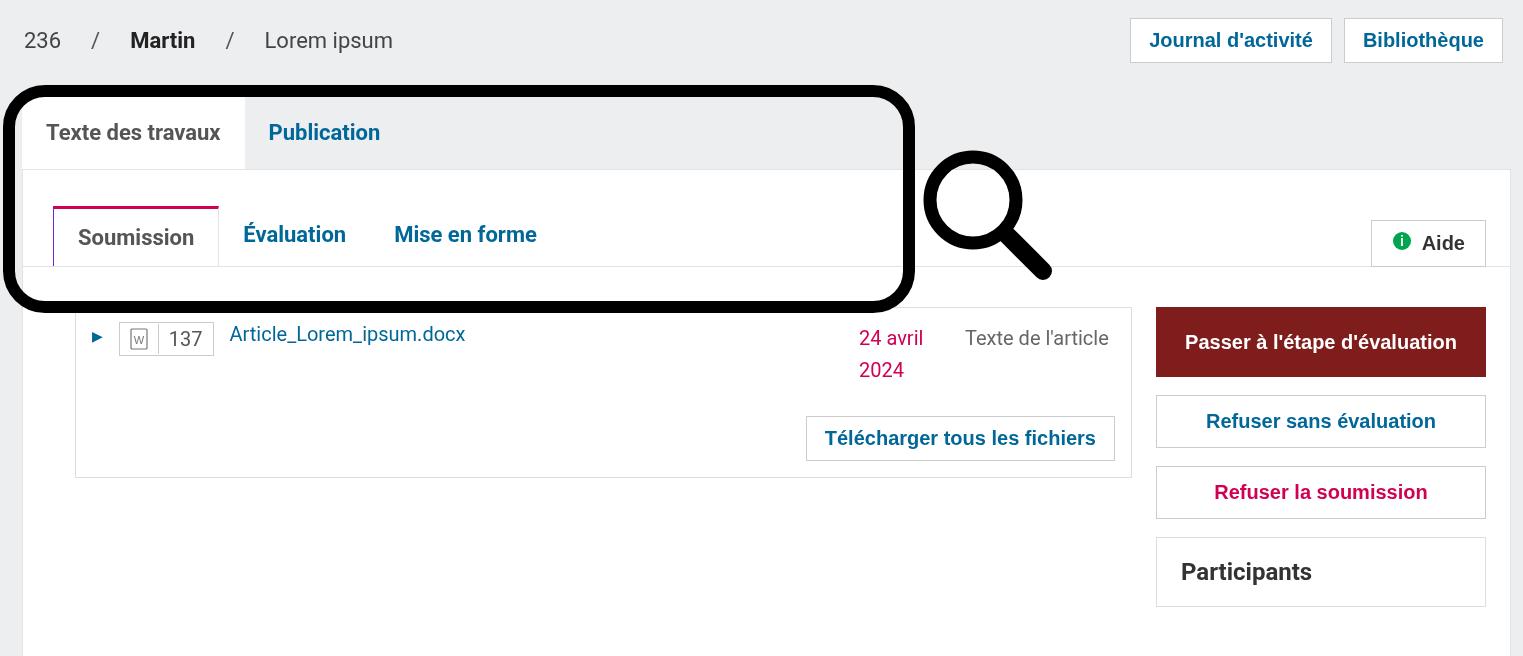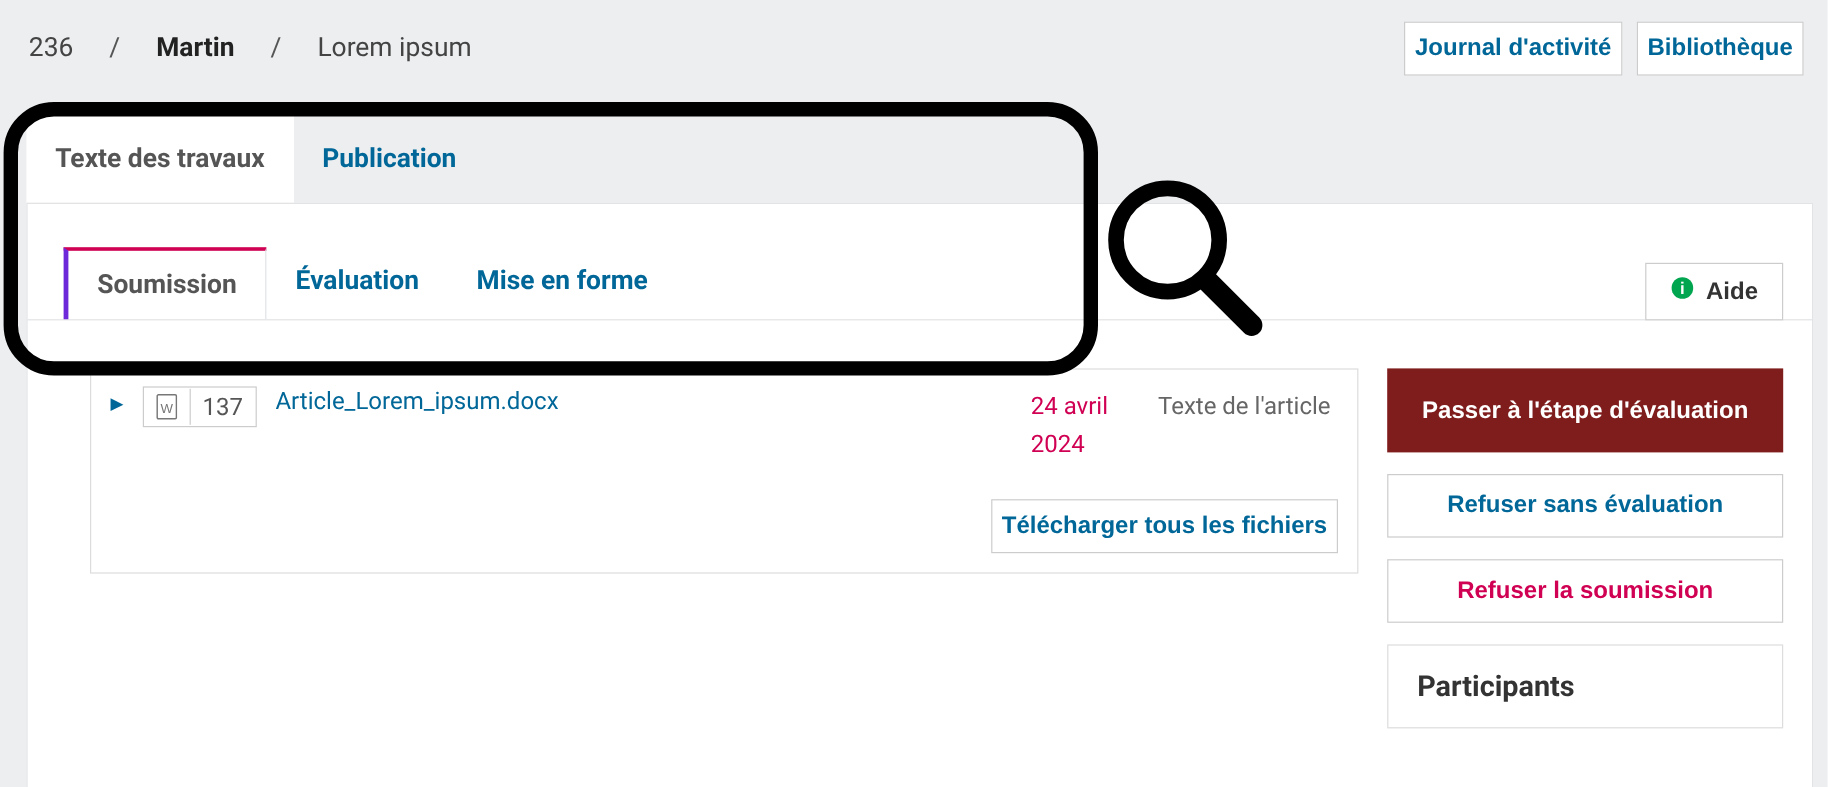--- a/index.html
+++ b/index.html
@@ -28,21 +28,21 @@
   }
   .breadcrumb .sep { color: #555; }
   .breadcrumb .bold { font-weight: 700; color: #222; }
   .top-actions { display: flex; gap: 12px; }
   .btn-white {
     background: #fff;
     border: 1px solid #ccc;
     color: #006798;
     font-weight: 700;
     font-size: 20px;
-    padding: 10px 8px;
+    padding: 10px 18px;
     cursor: pointer;
   }
 
   
   .tabrow-outer {
     display: flex;
     align-items: flex-end;
     padding-left: 22px;
     font-size: 22px;
     font-weight: 700;
@@ -83,21 +83,21 @@
     padding-left: 30px;
   }
   .tab-inner {
     padding: 16px 24px;
     color: #006798;
     cursor: pointer;
   }
   .tab-inner.active {
     color: #555;
     border-top: 3px solid #d00053;
-    border-left: 4px solid #6d28d9;
+    border-left: 1px solid #6d28d9;
     border-right: 1px solid #e1e3e5;
   }
   .help-btn {
     border: 1px solid #ccc;
     padding: 10px 20px;
     font-size: 20px;
     font-weight: 700;
     color: #333;
     display: flex;
     align-items: center;

